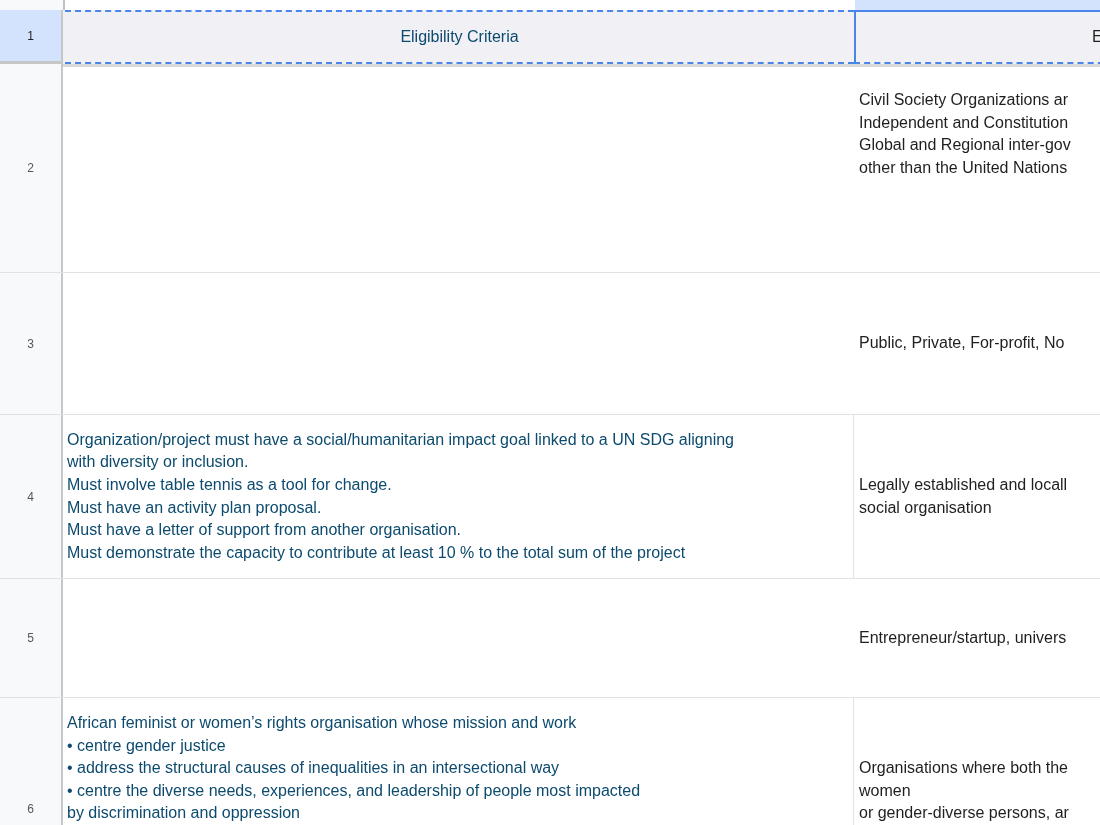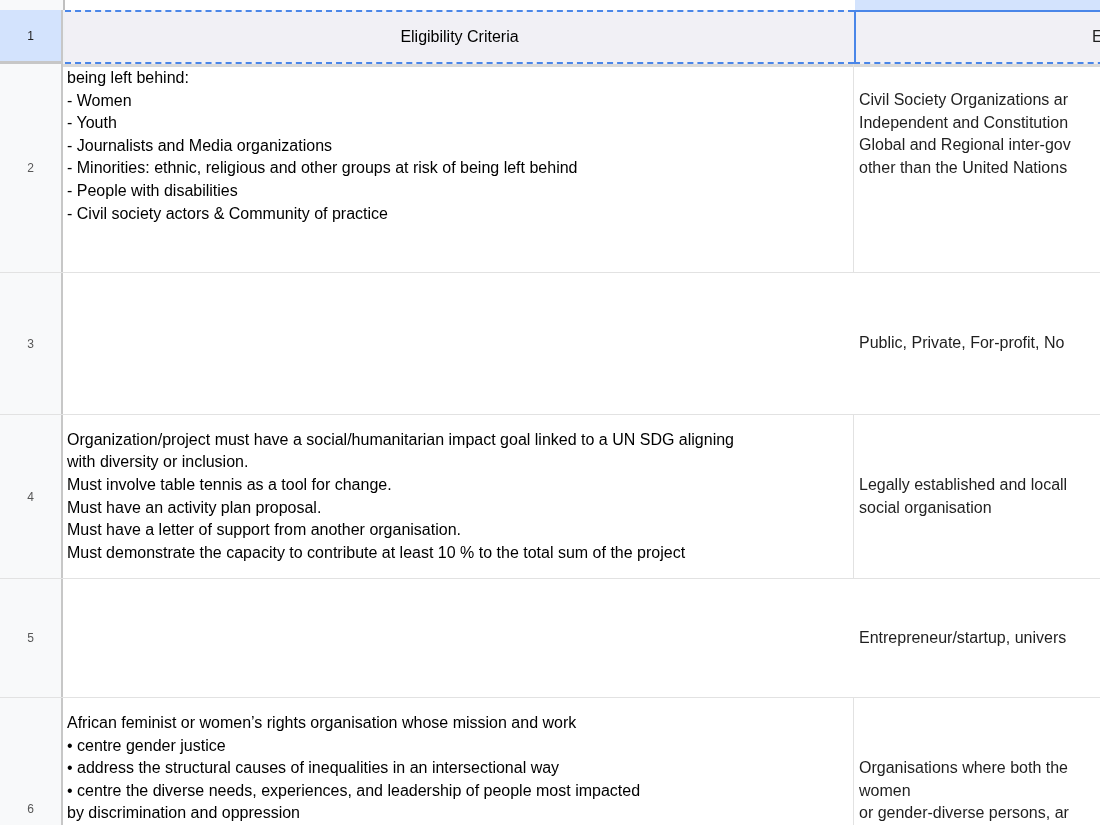--- a/index.html
+++ b/index.html
@@ -15,21 +15,21 @@
   .rowhead {
     position:absolute; left:0; top:0; bottom:0; width:63px;
     background:#f8f9fa; border-right:2px solid #c7c7c7; box-sizing:border-box;
     display:flex; align-items:center; justify-content:center;
     font-size:12px; color:#575757;
   }
   .cellA {
     position:absolute; left:65px; top:0; bottom:0; width:789px;
     border-right:1px solid #e2e2e2; box-sizing:border-box;
     display:flex; flex-direction:column; justify-content:center;
-    padding:0 2px; font-size:16px; line-height:22.6px; color:#000000;
+    padding:0 2px; font-size:16px; line-height:22.6px; color:#0c4a6e;
     white-space:pre-line; overflow:hidden;
   }
   .cellB {
     position:absolute; left:855px; top:0; bottom:0; width:260px;
     box-sizing:border-box; display:flex; flex-direction:column; justify-content:center;
     padding:0 4px; font-size:16px; line-height:22.6px; color:#1f1f1f;
     white-space:pre; overflow:hidden;
   }
   
   .row.header { top:10px; height:54px; background:#eef0f4; border-bottom:none; }
@@ -65,27 +65,20 @@
 
   <div class="row header">
     <div class="rowhead">1</div>
     <div class="cellA"><span>Eligibility Criteria</span></div>
     <div class="cellB"><span>E</span></div>
     <div class="shadow"></div>
   </div>
 
   <div class="row r2">
     <div class="rowhead">2</div>
-    <div class="cellA">being left behind:
-- Women
-- Youth
-- Journalists and Media organizations
-- Minorities: ethnic, religious and other groups at risk of being left behind
-- People with disabilities
-- Civil society actors &amp; Community of practice</div>
     <div class="cellB">Civil Society Organizations ar
 Independent and Constitution
 Global and Regional inter-gov
 other than the United Nations</div>
   </div>
 
   <div class="row r3">
     <div class="rowhead">3</div>
     <div class="cellB">Public, Private, For-profit, No</div>
   </div>

